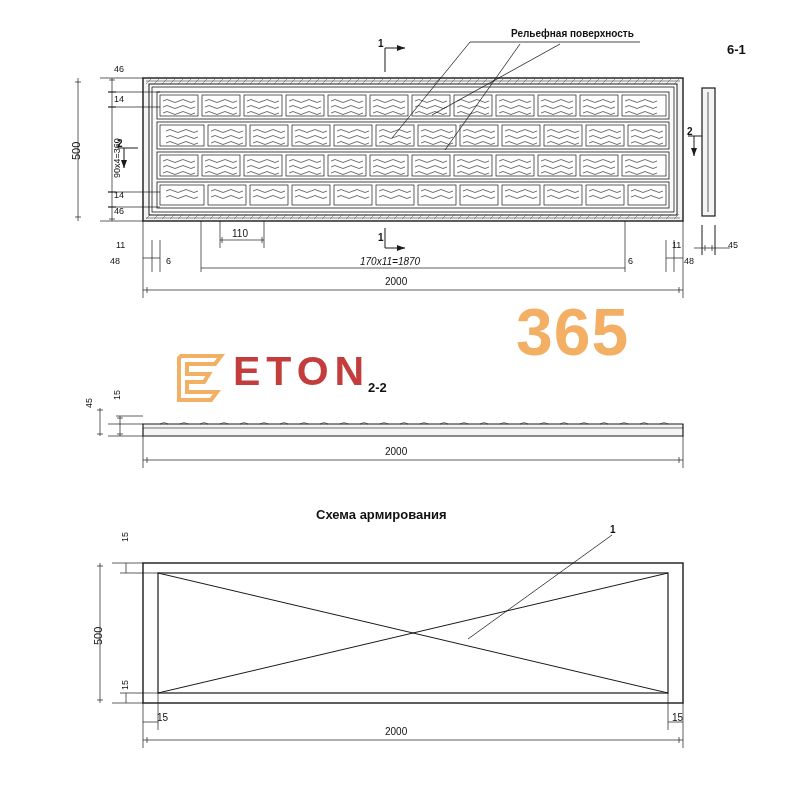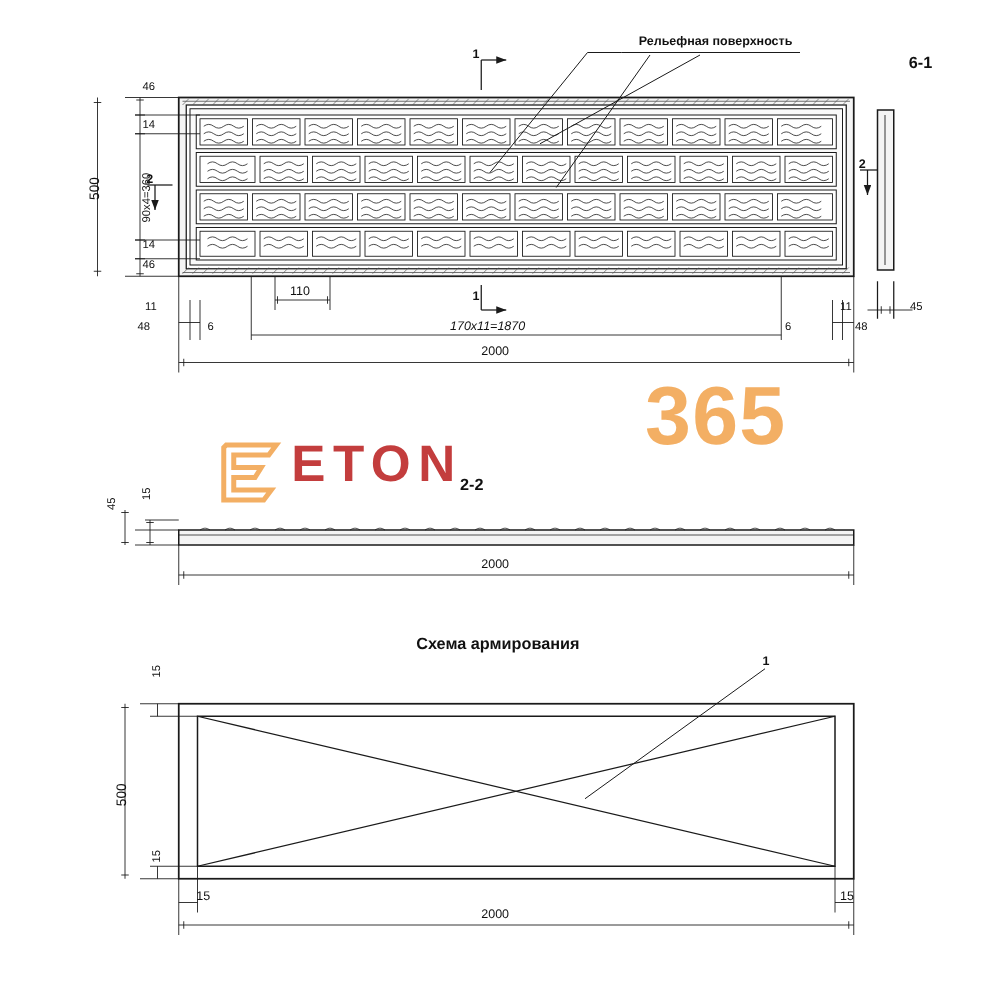--- a/index.html
+++ b/index.html
@@ -638,21 +638,21 @@
   <div class="lbl s" style="left:628px;top:256px;">6</div>
   <div class="lbl s" style="left:672px;top:240px;">11</div>
   <div class="lbl s" style="left:684px;top:256px;">48</div>
   <div class="lbl s" style="left:728px;top:240px;">45</div>
 
   <div class="lbl b" style="left:368px;top:380px;font-size:13px;">2-2</div>
   <div class="lbl rot s" style="left:84px;top:408px;">45</div>
   <div class="lbl rot s" style="left:112px;top:400px;">15</div>
   <div class="lbl" style="left:385px;top:446px;">2000</div>
 
-  <div class="lbl title" style="left:333px;top:507px;">Схема армирования</div>
+  <div class="lbl title" style="left:316px;top:507px;">Схема армирования</div>
   <div class="lbl b" style="left:610px;top:524px;">1</div>
   <div class="lbl rot s" style="left:120px;top:542px;">15</div>
   <div class="lbl rot s" style="left:120px;top:690px;">15</div>
   <div class="lbl rot" style="left:92px;top:645px;font-size:11px;">500</div>
   <div class="lbl" style="left:157px;top:712px;">15</div>
   <div class="lbl" style="left:672px;top:712px;">15</div>
   <div class="lbl" style="left:385px;top:726px;">2000</div>
 
 </div>
 

